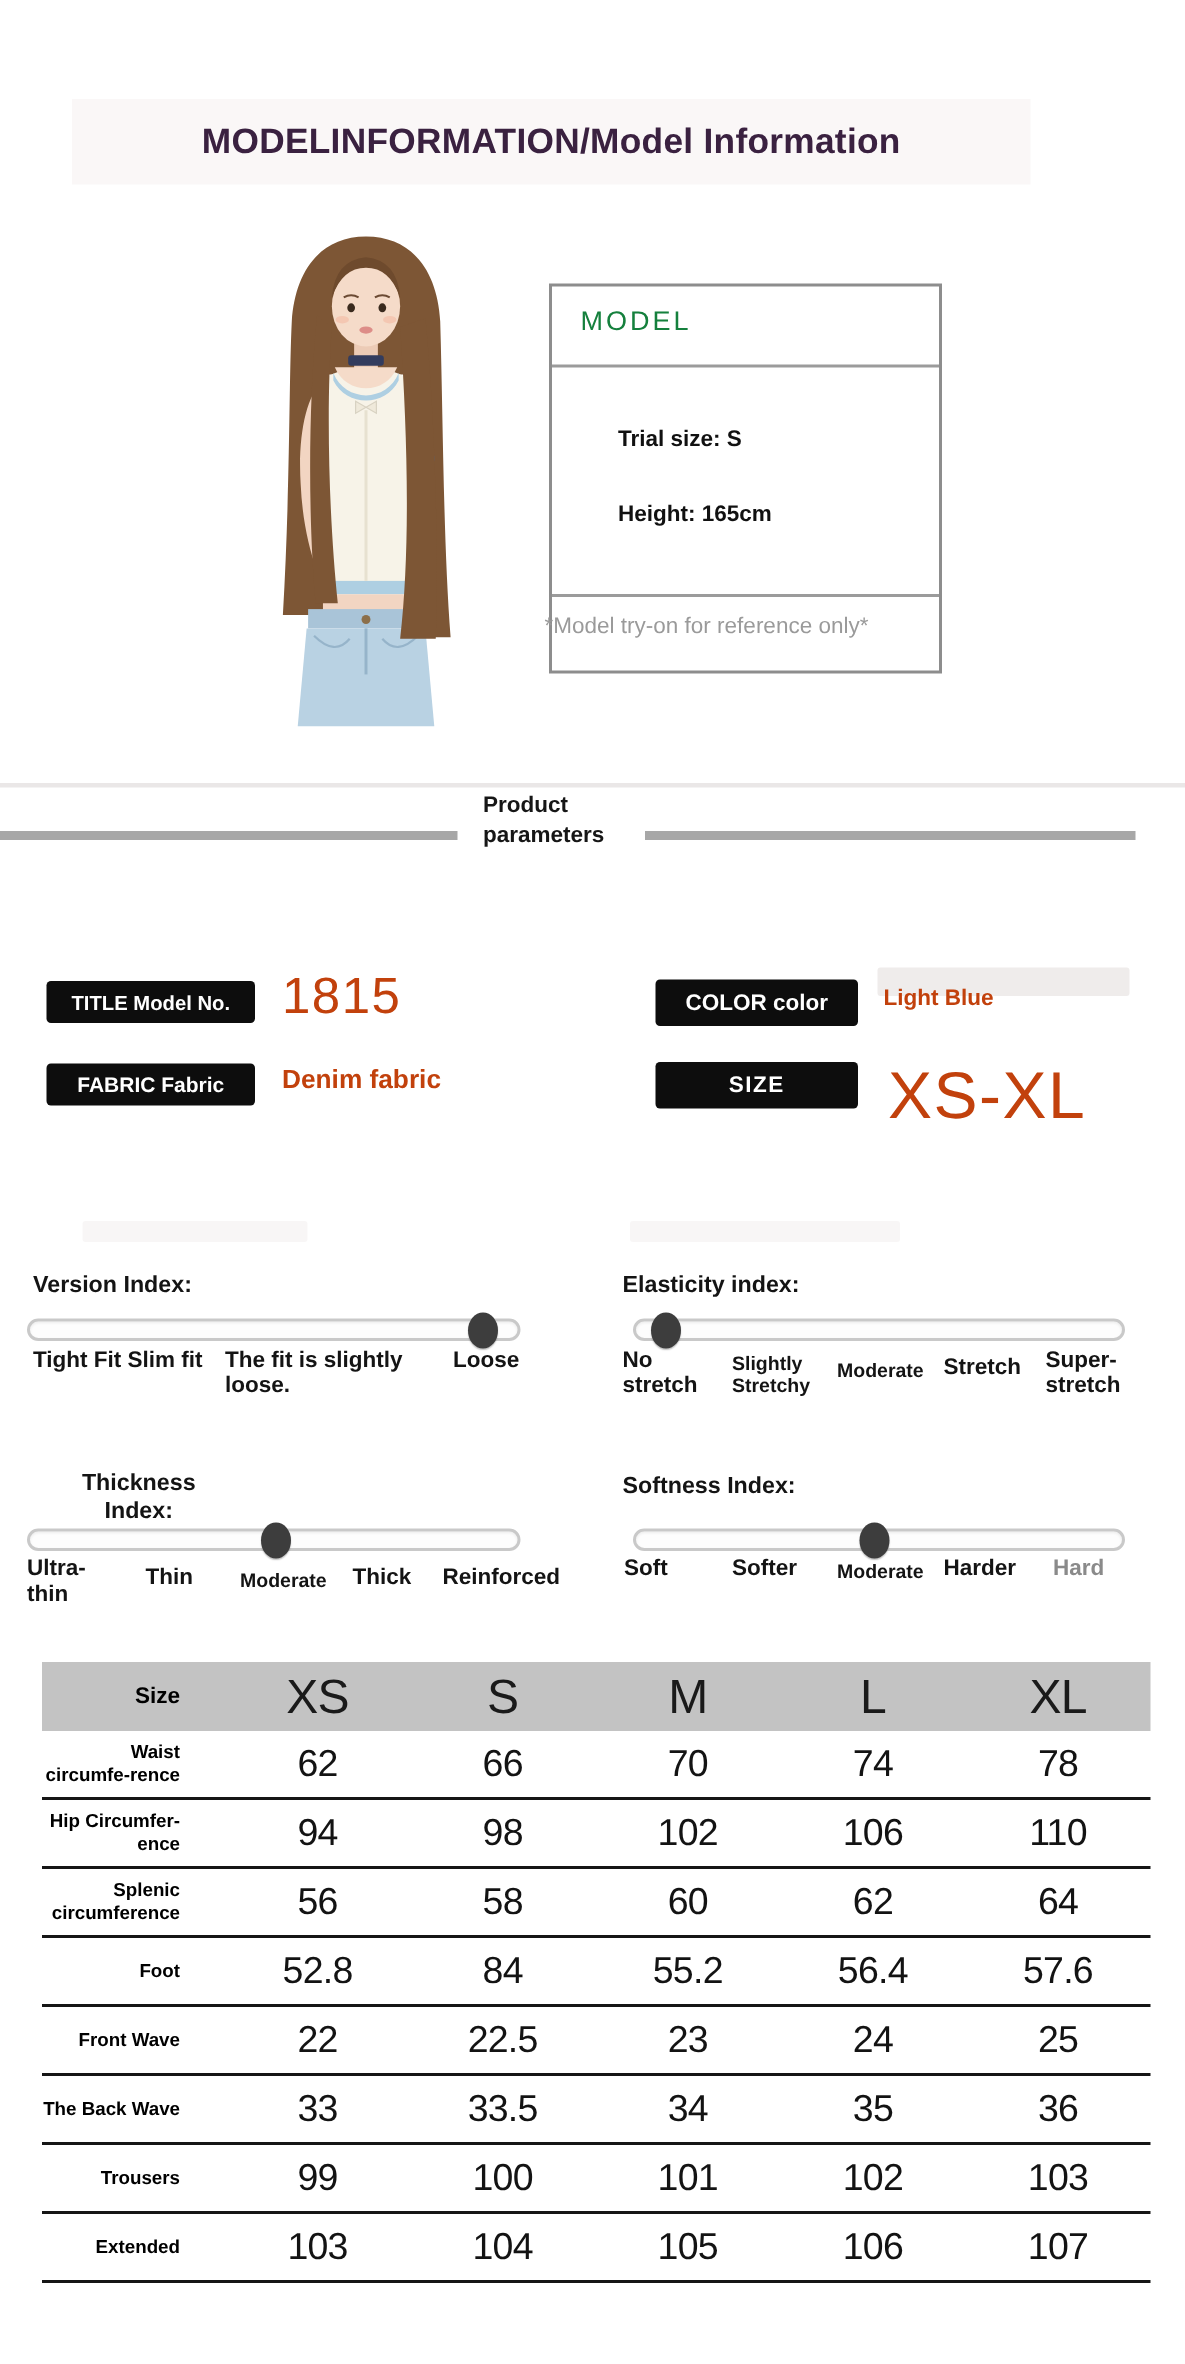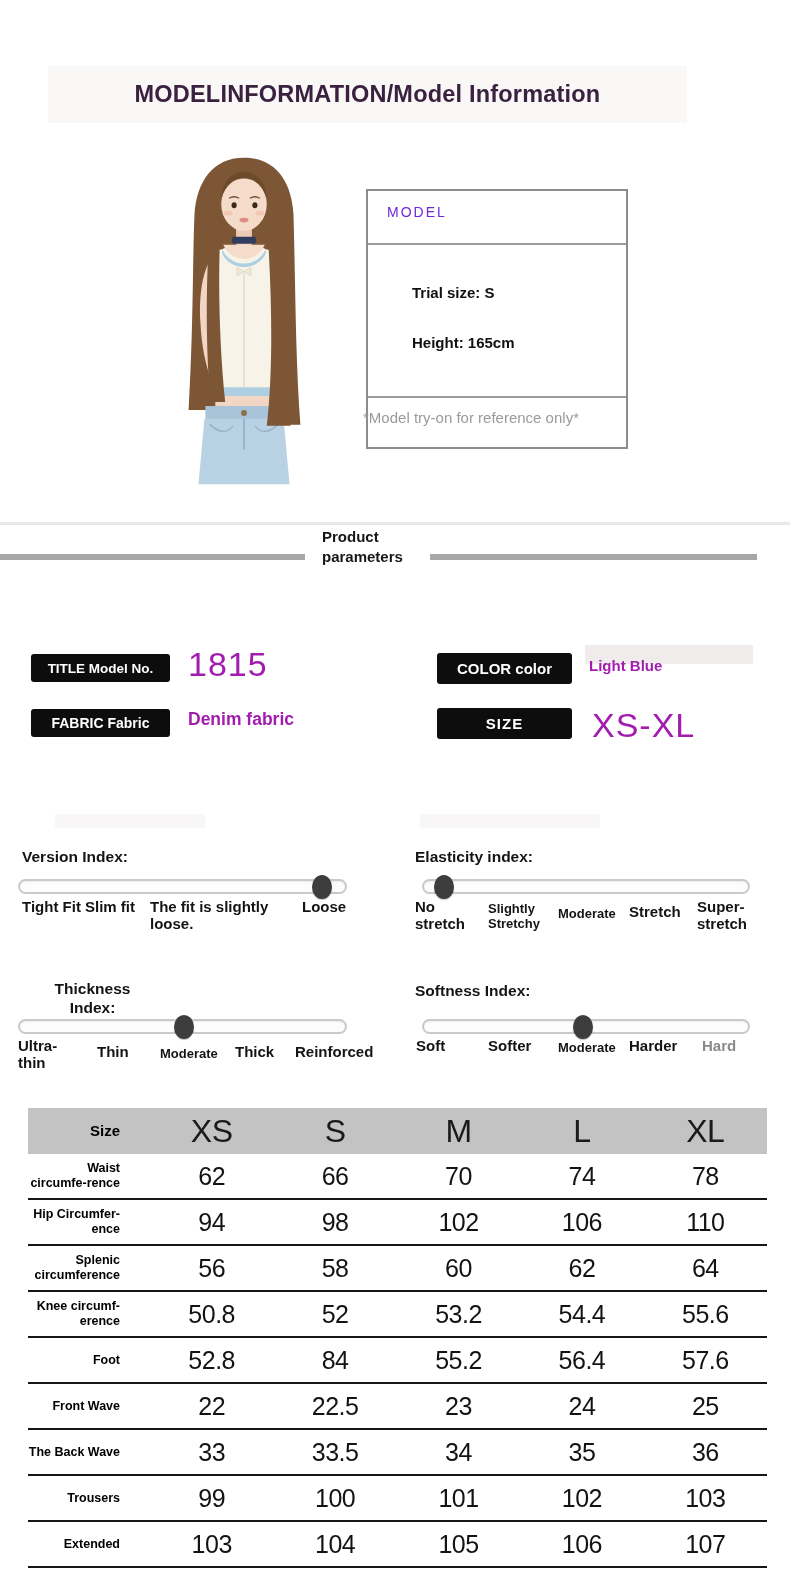--- a/index.html
+++ b/index.html
@@ -9,21 +9,21 @@
 
   
   .title-strip { position:absolute; left:48px; top:50px; width:639px; height:57px;
     background:#faf7f7; display:flex; align-items:center; justify-content:center; }
   .title-strip h1 { font-size:23.5px; font-weight:bold; color:var(--title-text,#3a2140); letter-spacing:.2px; }
 
   
   .model-photo { position:absolute; left:150px; top:135px; width:188px; height:335px; }
   .model-card { position:absolute; left:366px; top:173px; width:262px; height:260px;
     border:2px solid #8d8d8d; background:#fff; }
-  .model-card .heading { position:absolute; left:19px; top:13px; font-size:14px; color:#6d28d9;
+  .model-card .heading { position:absolute; left:19px; top:13px; font-size:18px; color:#15803d;
     letter-spacing:2px; font-weight:500; }
   .model-card .rule { position:absolute; left:0; width:100%; height:2px; background:#9b9b9b; }
   .rule1 { top:52px; } .rule2 { top:205px; }
   .model-card .fact { position:absolute; left:44px; font-size:15px; font-weight:bold; color:#111; }
   .fact1 { top:93px; } .fact2 { top:143px; }
   .model-card .disclaimer { position:absolute; left:-22px; top:218px; width:250px; text-align:center;
     font-size:15px; color:#9a9a9a; }
 
   
   .hairline { position:absolute; left:0; top:506px; width:790px; height:3px; background:#eae7e7; }
@@ -34,25 +34,25 @@
     color:#161616; line-height:20px; }
   .preline { white-space:pre-line; }
 
   
   .badge { position:absolute; background:var(--badge-bg,#0d0d0d); color:#fff; border-radius:3px;
     display:flex; align-items:center; justify-content:center; font-weight:bold; font-size:13.5px; }
   .badge.b1 { left:31px;  top:638px; width:139px; height:28px; }
   .badge.b2 { left:437px; top:637px; width:135px; height:31px; font-size:15px; }
   .badge.b3 { left:31px;  top:693px; width:139px; height:28px; font-size:14px; }
   .badge.b4 { left:437px; top:692px; width:135px; height:31px; font-size:15px; letter-spacing:1px; }
-  .pv { position:absolute; color:#a21caf; }
+  .pv { position:absolute; color:#c2410c; }
   .pv.v1 { left:188px; top:629px; font-size:34px; font-weight:300; letter-spacing:1px; }
   .pv.v2 { left:589px; top:641px; font-size:15px; font-weight:bold; }
   .pv.v3 { left:188px; top:693px; font-size:17.5px; font-weight:bold; }
-  .pv.v4 { left:592px; top:690px; font-size:34px; font-weight:300; letter-spacing:1px; }
+  .pv.v4 { left:592px; top:690px; font-size:44px; font-weight:300; letter-spacing:1px; }
   .ghost { position:absolute; background:#efeceb; border-radius:2px; }
 
   
   .slider-block { position:absolute; }
   .sb-version   { left:18px;  top:832px; width:335px; height:110px; }
   .sb-elastic   { left:415px; top:832px; width:350px; height:110px; }
   .sb-thick     { left:18px;  top:957px; width:360px; height:110px; }
   .sb-soft      { left:415px; top:966px; width:350px; height:100px; }
   .slider-label { font-size:15.5px; font-weight:bold; color:#141414; }
   .sb-version .slider-label { margin-left:4px; }
@@ -244,28 +244,20 @@
     </div>
     <div class="trow">
       <div class="tlabel">Splenic circumference</div>
       <div class="tval">56</div>
       <div class="tval">58</div>
       <div class="tval">60</div>
       <div class="tval">62</div>
       <div class="tval">64</div>
     </div>
     <div class="trow">
-      <div class="tlabel">Knee circumf-erence</div>
-      <div class="tval">50.8</div>
-      <div class="tval">52</div>
-      <div class="tval">53.2</div>
-      <div class="tval">54.4</div>
-      <div class="tval">55.6</div>
-    </div>
-    <div class="trow">
       <div class="tlabel">Foot</div>
       <div class="tval">52.8</div>
       <div class="tval">84</div>
       <div class="tval">55.2</div>
       <div class="tval">56.4</div>
       <div class="tval">57.6</div>
     </div>
     <div class="trow">
       <div class="tlabel">Front Wave</div>
       <div class="tval">22</div>

